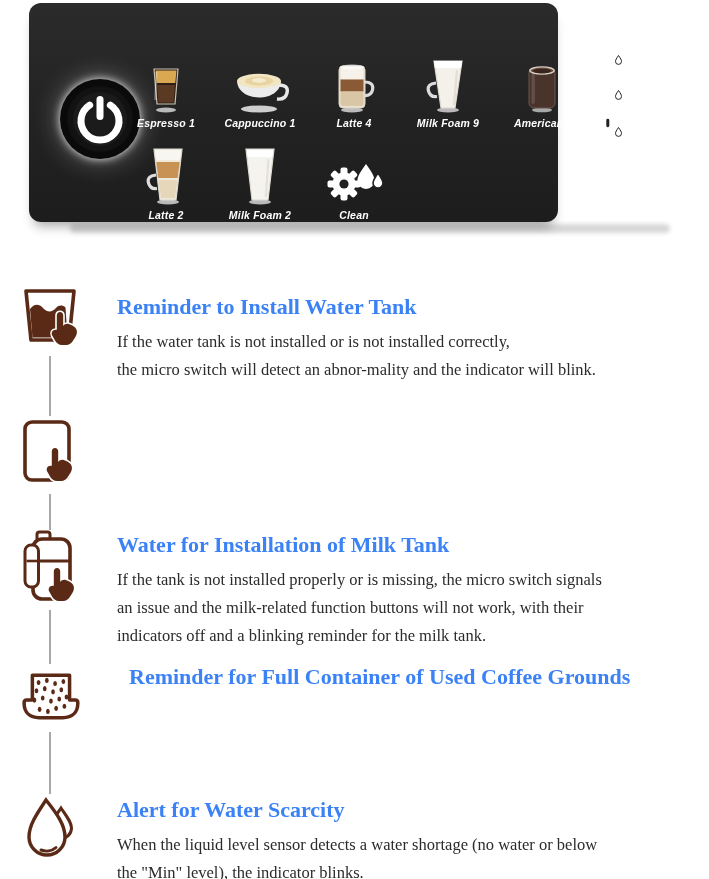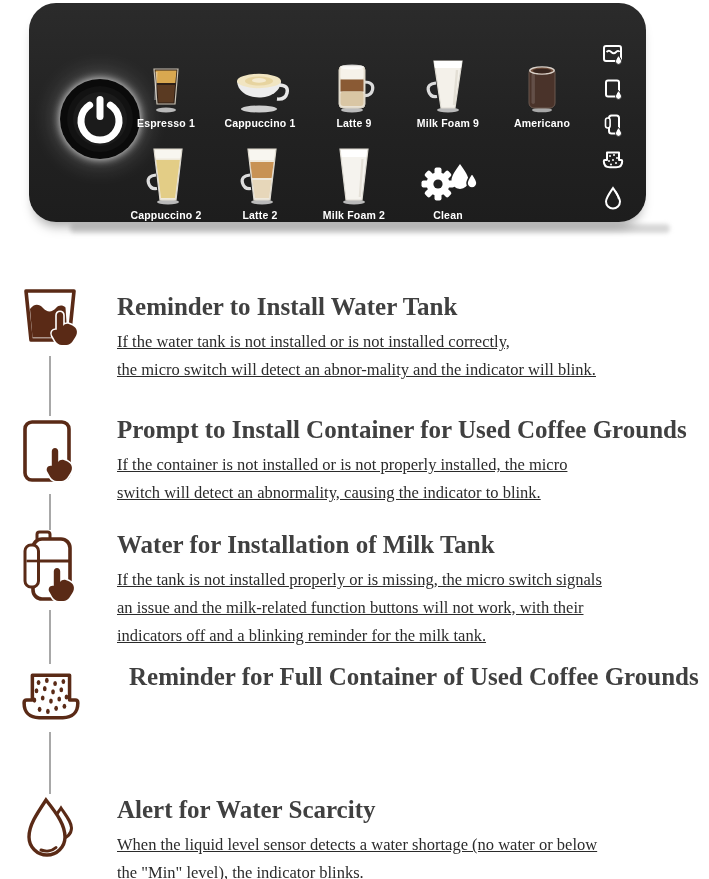--- a/index.html
+++ b/index.html
@@ -1,42 +1,42 @@
 <!DOCTYPE html>
 <html><head>
 <meta charset="utf-8">
 <style>
   html,body{margin:0;padding:0;background:#fff;}
   .page{position:relative;width:709px;height:879px;background:#ffffff;overflow:hidden;
         font-family:"Liberation Serif", serif;}
 
   
-  .panel{position:absolute;left:29px;top:3px;width:617px;height:219px;
+  .panel{position:absolute;left:29px;top:3px;width:529px;height:219px;
          background:linear-gradient(180deg,#2b2b2b 0%,#222222 55%,#1d1d1d 100%);
-         border-radius:27px;box-shadow:0 9px 12px -5px rgba(0,0,0,.35);}
+         border-radius:12px;box-shadow:0 9px 12px -5px rgba(0,0,0,.35);font-style:italic;}
   .panel-shadow{position:absolute;left:70px;top:224px;width:600px;height:9px;
          background:#d7d7d7;border-radius:5px;filter:blur(2px);}
   .power{position:absolute;left:29px;top:74px;width:84px;height:84px;
          filter:drop-shadow(0 0 4px rgba(255,255,255,.85)) drop-shadow(0 0 13px rgba(255,255,255,.35));}
   .drink-grid{position:absolute;left:90px;top:36px;width:470px;
          display:grid;grid-template-columns:repeat(5,94px);grid-template-rows:90px 92px;}
   .drink{display:flex;flex-direction:column;align-items:center;justify-content:flex-end;}
   .drink-label{margin-top:3px;font-family:"Liberation Sans",sans-serif;
          font-size:10.5px;font-weight:bold;color:#ffffff;letter-spacing:.2px;white-space:nowrap;}
   .ind-col{position:absolute;left:570px;top:40px;width:28px;
          display:flex;flex-direction:column;align-items:center;gap:12px;}
   .ind-col svg{display:block;}
 
   
   .sec-icon{position:absolute;overflow:visible;}
   .connector{position:absolute;left:49px;width:1.5px;background:#a8a8a8;}
   .section{position:absolute;left:117px;}
-  .section-title{font-size:25px;font-weight:bold;color:#404040;line-height:30px;
+  .section-title{font-size:22px;font-weight:bold;color:#3b82f6;line-height:30px;
                  white-space:nowrap;margin:0;}
-  .section-body{font-size:16.5px;color:#2b2b2b;line-height:28px;white-space:pre;margin:6px 0 0 0;text-decoration:underline;}
+  .section-body{font-size:16.5px;color:#2b2b2b;line-height:28px;white-space:pre;margin:6px 0 0 0;}
 </style>
 </head>
 <body>
 
 <div class="page">
 
   <div class="panel-shadow"></div>
   <div class="panel">
 
     <svg class="power" viewBox="0 0 84 84">
@@ -75,21 +75,21 @@
       <div class="drink">
         <svg width="48" height="54" viewBox="0 0 48 54">
           <ellipse cx="22" cy="50" rx="11" ry="2.5" fill="#bbbbbb"></ellipse>
           <path d="M34,22 q10,0 8.6,7.5 q-1.2,6.5 -8.6,6" fill="none" stroke="#dcdcdc" stroke-width="3.2"></path>
           <rect x="9" y="6" width="26" height="42" rx="4" fill="#e9e2d4" stroke="#d8d2c4" stroke-width="1"></rect>
           <rect x="10.5" y="7.5" width="23" height="12" rx="3" fill="#f6f2ea"></rect>
           <rect x="10.5" y="19.5" width="23" height="12" fill="#8a5a34"></rect>
           <rect x="10.5" y="31.5" width="23" height="14.5" rx="3" fill="#d9c6a4"></rect>
           <ellipse cx="22" cy="7" rx="12" ry="2.6" fill="#ffffff" fill-opacity=".7"></ellipse>
         </svg>
-        <span class="drink-label">Latte 9</span>
+        <span class="drink-label">Latte 4</span>
       </div>
 
       <div class="drink">
         <svg width="48" height="57" viewBox="0 0 48 57">
           <ellipse cx="24" cy="53" rx="11" ry="2.5" fill="#b9b9b9"></ellipse>
           <path d="M12,26 q-9.5,1 -7.5,8 q1.8,6.5 8.5,5.5" fill="none" stroke="#dddddd" stroke-width="3.2"></path>
           <path d="M10,4 H38 L31,51 H17 Z" fill="#f4f1ea" stroke="#dfdcd3" stroke-width="1.2"></path>
           <path d="M10,4 H38 L37,11 H11 Z" fill="#ffffff"></path>
           <path d="M33,13 L30,48" stroke="#e3dfd5" stroke-width="2.4"></path>
         </svg>
@@ -101,30 +101,20 @@
           <ellipse cx="20" cy="47" rx="10" ry="2.3" fill="#a8a8a8"></ellipse>
           <rect x="7" y="5" width="26" height="40" rx="5" fill="#4a332a" stroke="#6b584e" stroke-width="1"></rect>
           <ellipse cx="20" cy="7.5" rx="12.2" ry="3.6" fill="#6b4a38" stroke="#d8d0c8" stroke-width="1.4"></ellipse>
           <ellipse cx="20" cy="8" rx="9" ry="2.3" fill="#38251e"></ellipse>
           <rect x="9.5" y="10" width="3.4" height="31" rx="1.7" fill="#ffffff" fill-opacity=".14"></rect>
         </svg>
         <span class="drink-label">Americano</span>
       </div>
 
 
-      <div class="drink">
-        <svg width="46" height="60" viewBox="0 0 46 60">
-          <ellipse cx="25" cy="56" rx="11" ry="2.4" fill="#b9b9b9"></ellipse>
-          <path d="M13,29 q-9.5,1 -7.5,8 q1.8,6.5 8.5,5.5" fill="none" stroke="#dddddd" stroke-width="3.2"></path>
-          <path d="M11,3 H39 L33,54 H17 Z" fill="#efe9da" stroke="#dfdbd1" stroke-width="1.2"></path>
-          <path d="M11.8,4 H38.2 L37.2,12.5 H12.8 Z" fill="#f8f6f0"></path>
-          <path d="M13.2,14 H36.8 L32,52 H18 Z" fill="#e3cd86"></path>
-        </svg>
-        <span class="drink-label">Cappuccino 2</span>
-      </div>
 
       <div class="drink">
         <svg width="46" height="60" viewBox="0 0 46 60">
           <ellipse cx="25" cy="56" rx="11" ry="2.4" fill="#b9b9b9"></ellipse>
           <path d="M13,29 q-9.5,1 -7.5,8 q1.8,6.5 8.5,5.5" fill="none" stroke="#dddddd" stroke-width="3.2"></path>
           <path d="M11,3 H39 L33,54 H17 Z" fill="#efe9dc" stroke="#dfdbd1" stroke-width="1.2"></path>
           <path d="M11.8,4 H38.2 L37,14 H13 Z" fill="#f8f6f0"></path>
           <path d="M13.3,16 H36.7 L34.6,32 H15.2 Z" fill="#c89254"></path>
           <path d="M15.4,34 H34.4 L32,52 H18 Z" fill="#e7d7ba"></path>
         </svg>
@@ -257,25 +247,20 @@
     <path d="M22,4 C12,19 5,29.5 5,41 a18,18 0 0 0 36,0 C41,29.5 34,19 22,4 z" fill="#ffffff" stroke="#5a2a16" stroke-width="3.4"></path>
     <path d="M17,54 a13,11 0 0 0 15,-2.5" fill="none" stroke="#5a2a16" stroke-width="3" stroke-linecap="round"></path>
   </svg>
 
   <div class="section" style="top:292px;">
     <h2 class="section-title">Reminder to Install Water Tank</h2>
     <p class="section-body">If the water tank is not installed or is not installed correctly,
 the micro switch will detect an abnor-mality and the indicator will blink.</p>
   </div>
 
-  <div class="section" style="top:415px;">
-    <h2 class="section-title">Prompt to Install Container for Used Coffee Grounds</h2>
-    <p class="section-body">If the container is not installed or is not properly installed, the micro
-switch will detect an abnormality, causing the indicator to blink.</p>
-  </div>
 
   <div class="section" style="top:530px;">
     <h2 class="section-title">Water for Installation of Milk Tank</h2>
     <p class="section-body">If the tank is not installed properly or is missing, the micro switch signals
 an issue and the milk-related function buttons will not work, with their
 indicators off and a blinking reminder for the milk tank.</p>
   </div>
 
   <div class="section" style="top:662px;margin-left:12px;">
     <h2 class="section-title">Reminder for Full Container of Used Coffee Grounds</h2>

